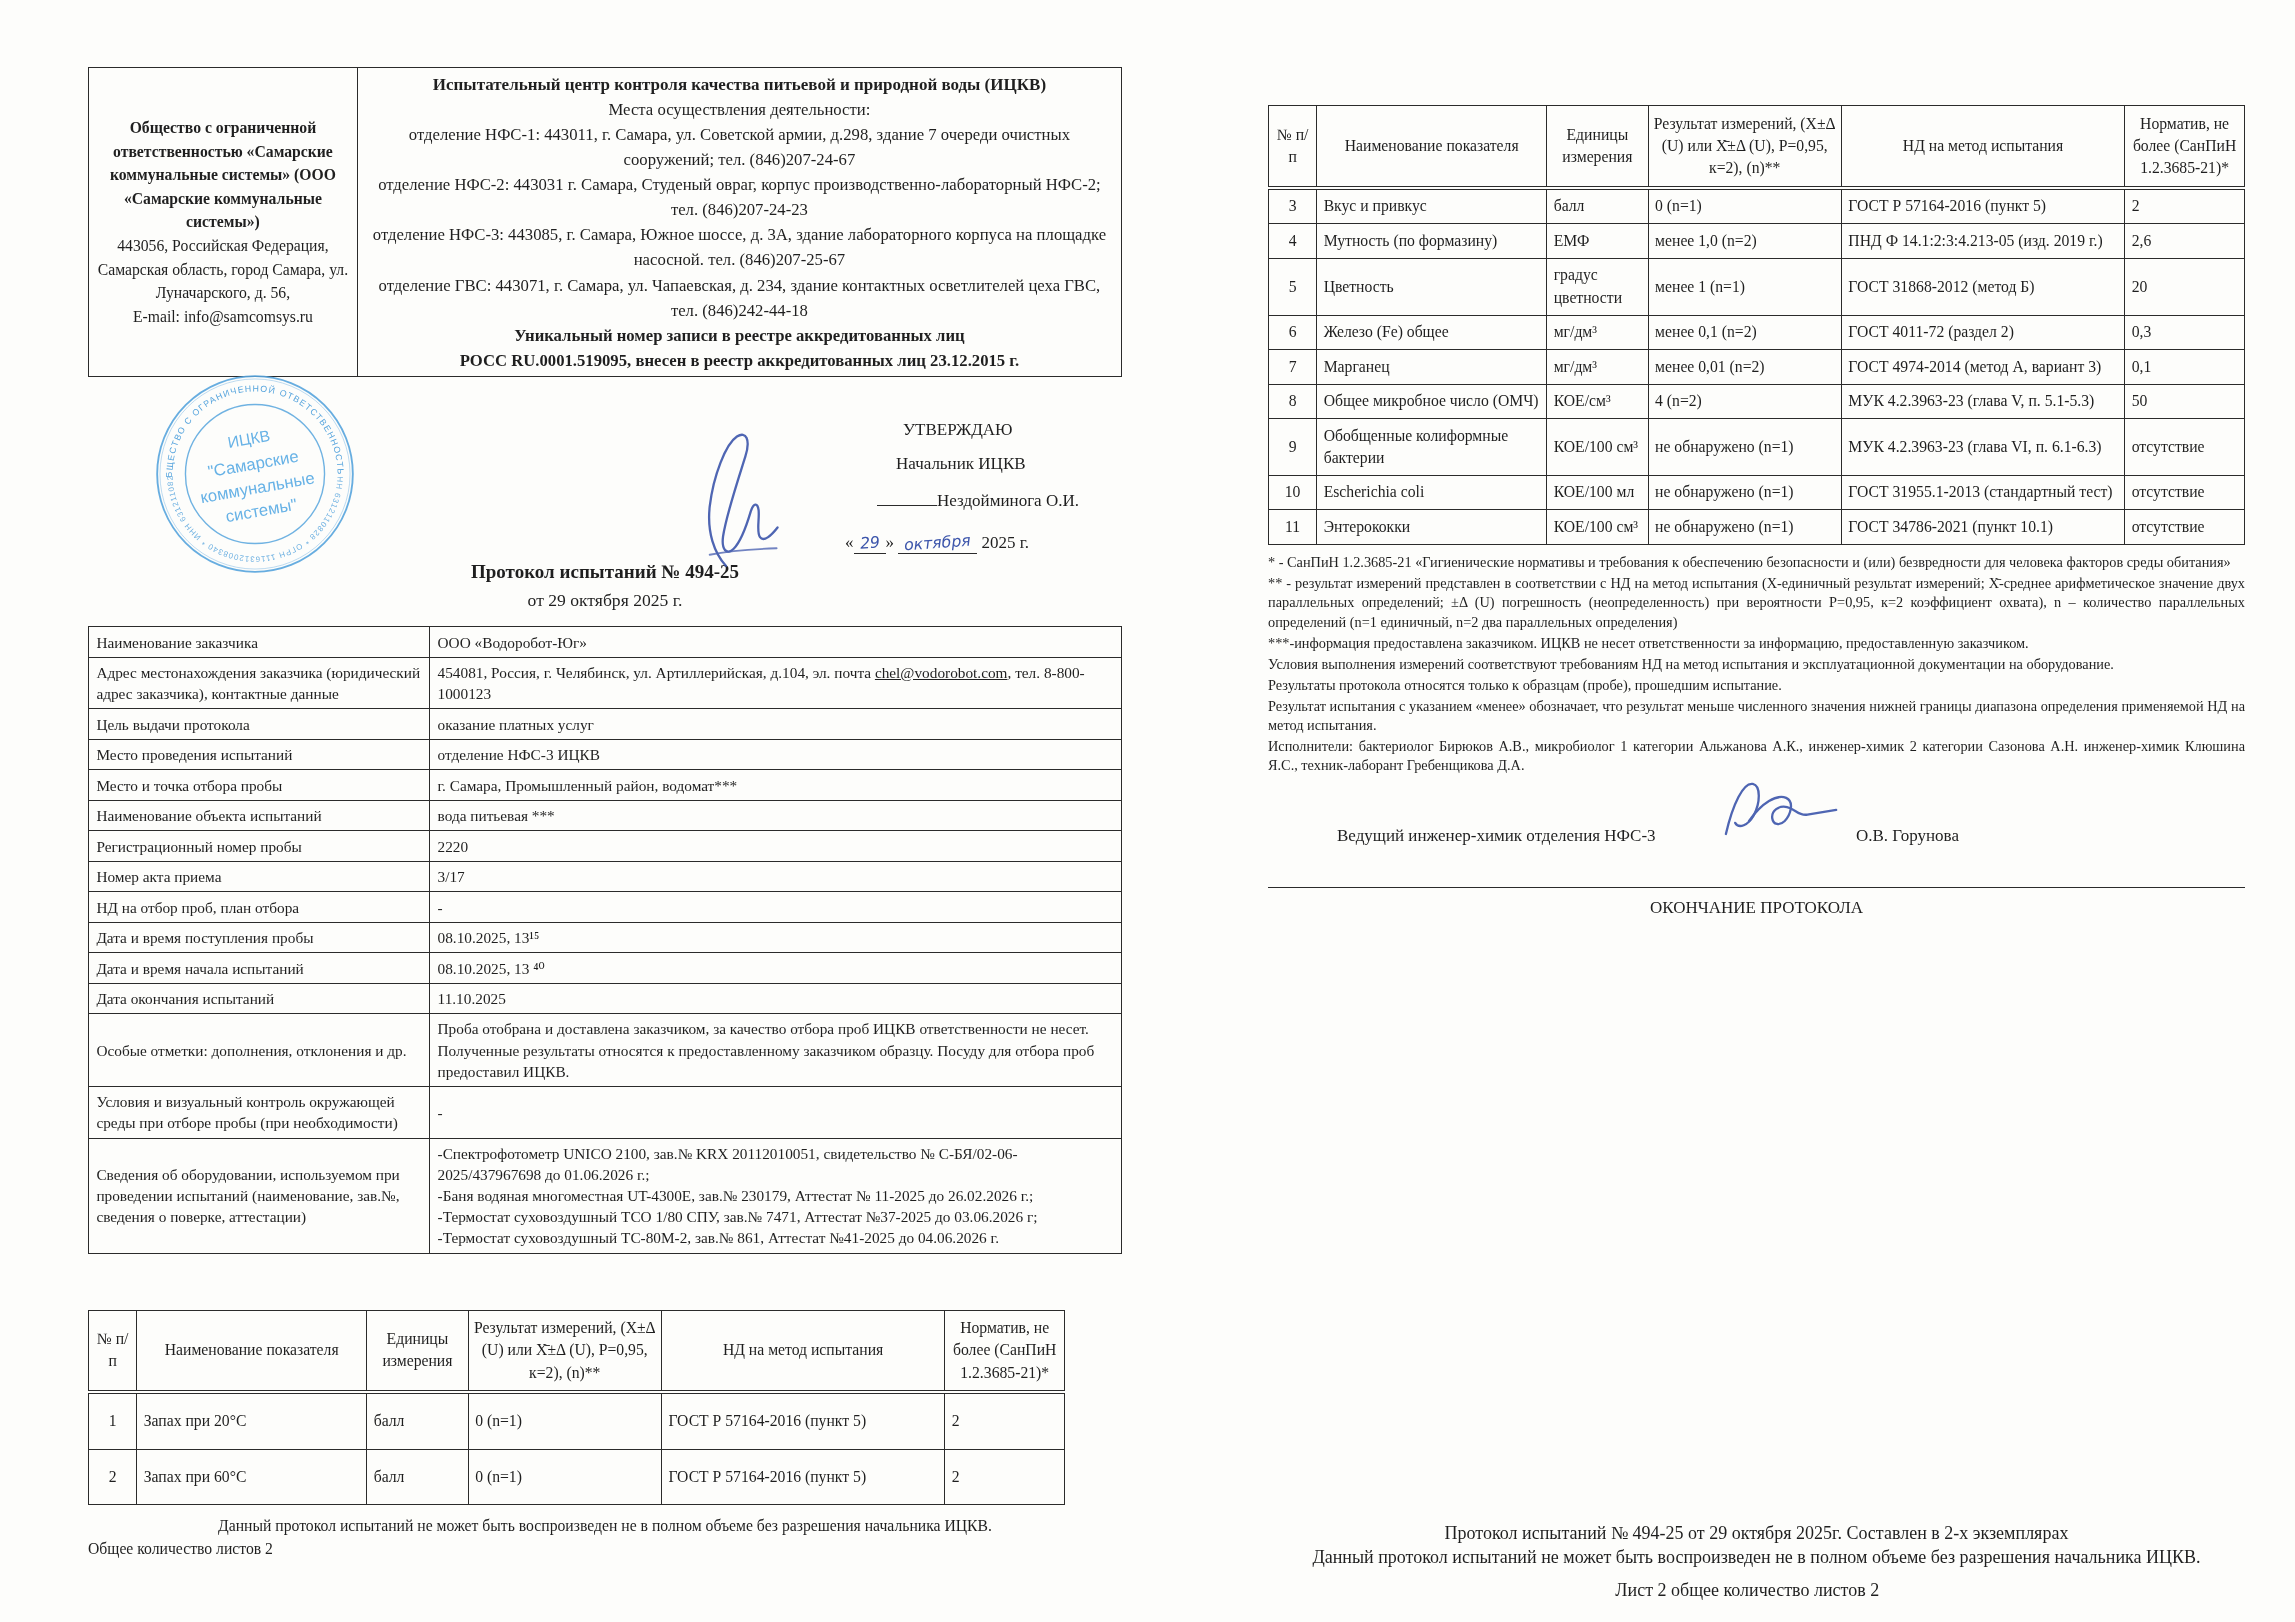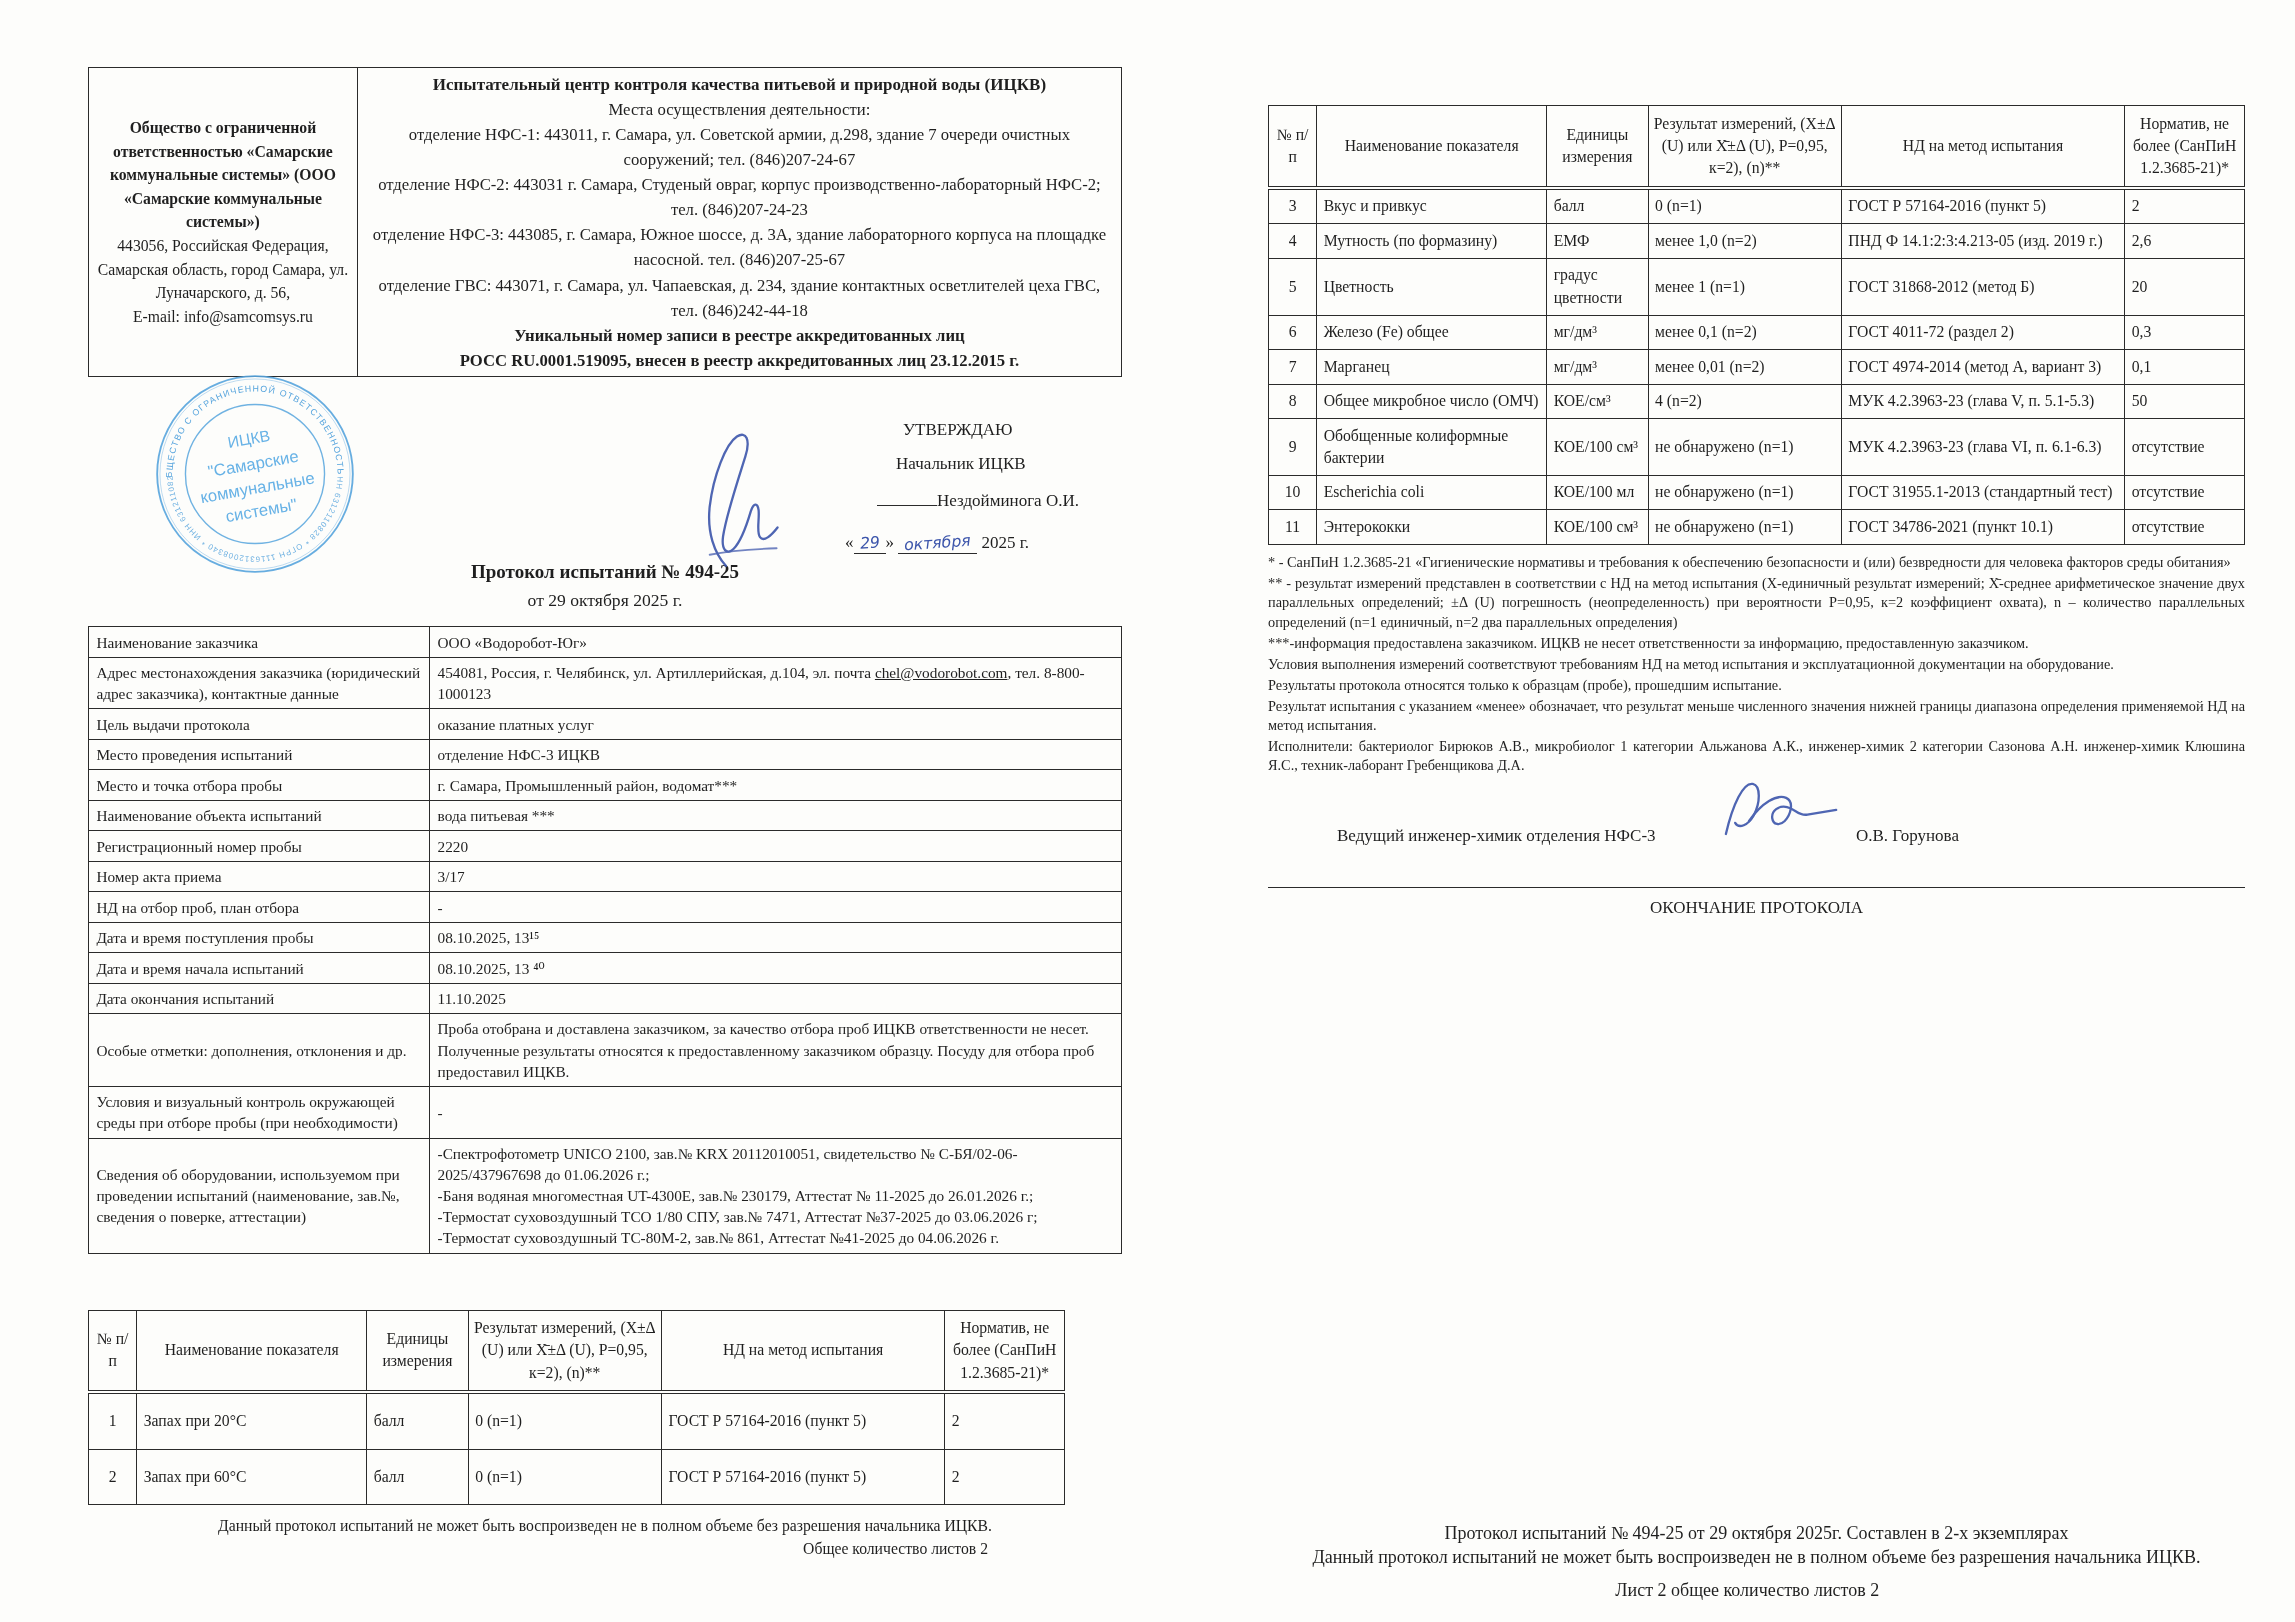--- a/index.html
+++ b/index.html
@@ -44,21 +44,21 @@
   .col-num{width:4.2%;}
   .col-name{width:24%;}
   .col-units{width:10%;}
   .col-result{width:20%;}
   .col-method{width:29.8%;}
   .col-norm{width:12%;}
   .cell-num{text-align:center;}
   .results1{margin-top:56px;width:94.5%;}
   .r1row td{height:43px;}
   .pfooter-center{text-align:center;font-size:15.7px;margin-top:12px;}
-  .pfooter-right{text-align:right;font-size:15.7px;margin-top:5.6px;padding-right:134px;}
+  .pfooter-right{text-align:left;font-size:15.7px;margin-top:5.6px;padding-right:134px;}
   
   .page-right{position:absolute;left:1268px;top:105px;width:977px;}
   .footnotes{margin-top:8.3px;font-size:14.3px;line-height:1.34;text-align:justify;}
   .footnotes p{margin:1.9px 0;}
   .signoff{position:relative;height:79px;margin-top:21px;font-size:17px;}
   .signoff-role{position:absolute;left:69px;top:30px;}
   .signoff-name{position:absolute;left:588px;top:30px;}
   .sig2-svg{position:absolute;left:444px;top:-27px;}
   .end-rule{border-top:1.9px solid #2b2b2b;margin-top:12px;}
   .end-label{text-align:center;font-size:17px;margin-top:10.2px;}
@@ -195,21 +195,21 @@
         <td>Проба отобрана и доставлена заказчиком, за качество отбора проб ИЦКВ ответственности не несет. Полученные результаты относятся к предоставленному заказчиком образцу. Посуду для отбора проб предоставил ИЦКВ.</td>
       </tr>
       <tr>
         <td class="ilabel">Условия и визуальный контроль окружающей среды при отборе пробы (при необходимости)</td>
         <td>-</td>
       </tr>
       <tr>
         <td class="ilabel">Сведения об оборудовании, используемом при проведении испытаний (наименование, зав.№, сведения о поверке, аттестации)</td>
         <td>
           <div>-Спектрофотометр UNICO 2100, зав.№ KRX 20112010051, свидетельство № С-БЯ/02-06-2025/437967698 до 01.06.2026 г.;</div>
-          <div>-Баня водяная многоместная UT-4300E, зав.№ 230179,  Аттестат № 11-2025 до 26.01.2026 г.;</div>
+          <div>-Баня водяная многоместная UT-4300E, зав.№ 230179,  Аттестат № 11-2025 до 26.02.2026 г.;</div>
           <div>-Термостат суховоздушный ТСО 1/80 СПУ, зав.№ 7471, Аттестат №37-2025 до 03.06.2026 г;</div>
           <div>-Термостат суховоздушный ТС-80М-2, зав.№ 861, Аттестат №41-2025 до 04.06.2026 г.</div>
         </td>
       </tr>
     </tbody>
       </table>
 
     <table class="results-table results1 btable">
       <tbody>
           <tr>

